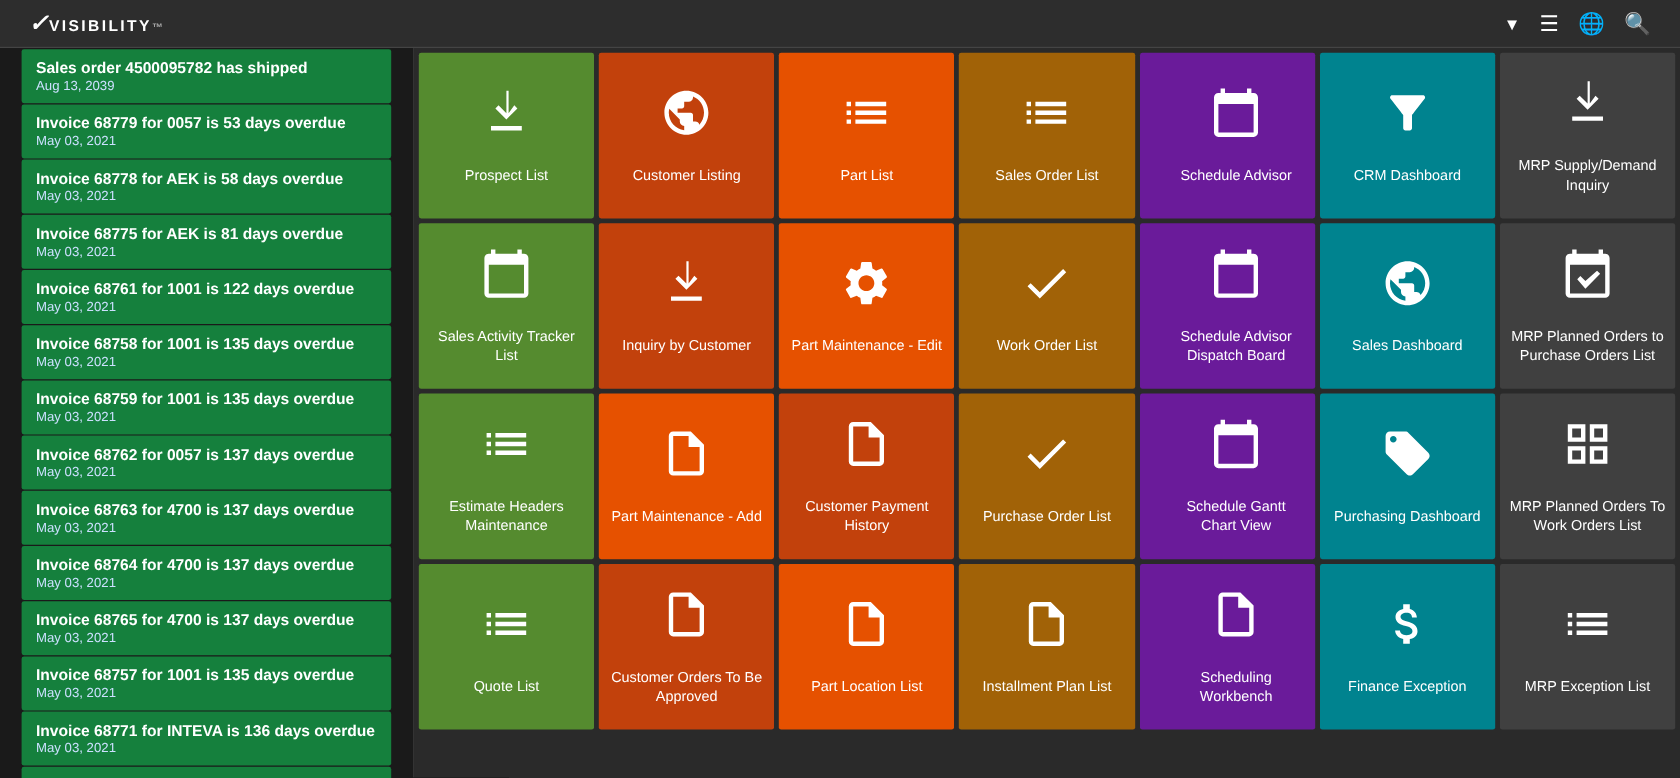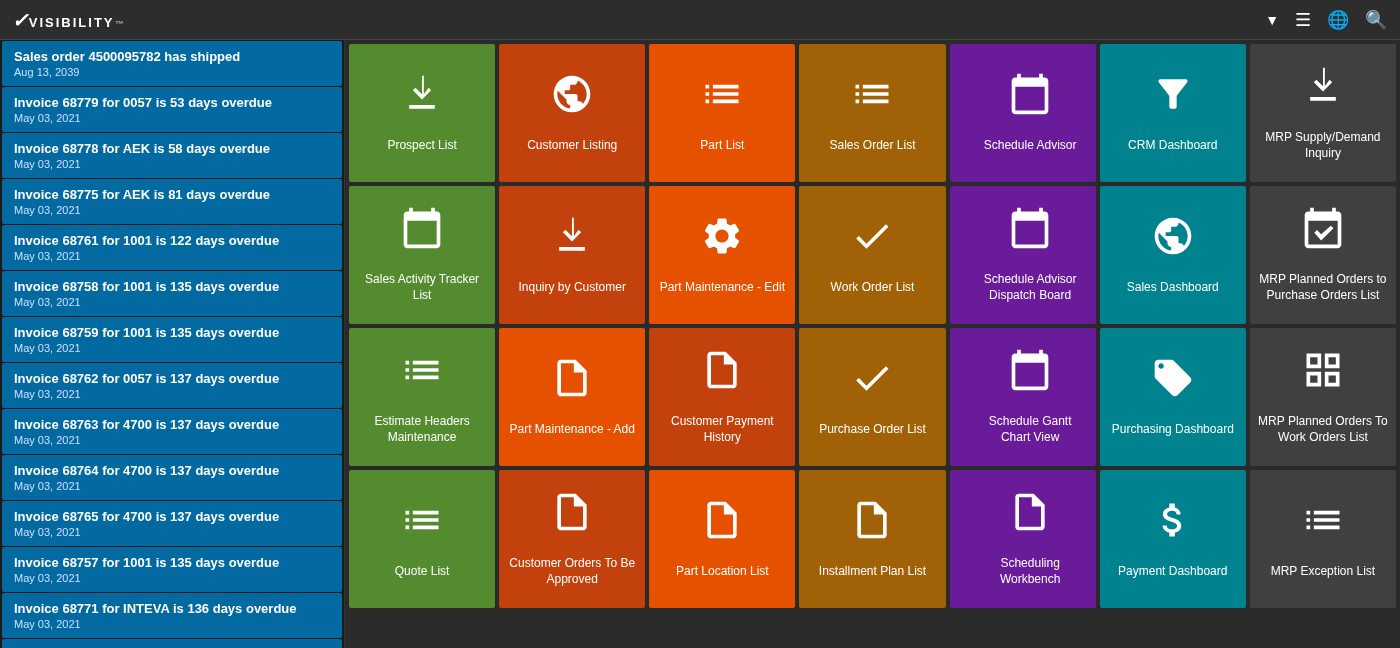--- a/index.html
+++ b/index.html
@@ -4,21 +4,21 @@
   <style>
     * { box-sizing: border-box; margin: 0; padding: 0; }
     body { font-family: 'Segoe UI', Arial, sans-serif; background: #1a1a1a; color: #fff; width: 1400px; height: 648px; overflow: hidden; }
 
     
     .header {
       background: #2d2d2d;
       height: 40px;
       display: flex;
       align-items: center;
-      padding: 0 12px;
+      padding: 0 24px;
       justify-content: space-between;
       border-bottom: 1px solid #444;
     }
     .header-left { display: flex; align-items: center; gap: 10px; }
     .header-right { display: flex; align-items: center; gap: 16px; }
     .admin-btn { background: transparent; border: none; color: #fff; font-size: 14px; cursor: pointer; display: flex; align-items: center; gap: 4px; }
     .header-icon { color: #fff; font-size: 18px; cursor: pointer; }
 
     
     .main-layout { display: flex; height: calc(648px - 40px); }
@@ -28,23 +28,23 @@
       width: 345px;
       background: #1a1a1a;
       overflow-y: auto;
       flex-shrink: 0;
       border-right: 1px solid #333;
     }
     .sidebar::-webkit-scrollbar { width: 6px; }
     .sidebar::-webkit-scrollbar-track { background: #222; }
     .sidebar::-webkit-scrollbar-thumb { background: #555; }
     .sidebar-item {
-      background: #0369a1;
+      background: #15803d;
       padding: 8px 12px;
-      margin: 1px 2px;
+      margin: 1px 18px;
       cursor: pointer;
       border-radius: 2px;
     }
     .sidebar-item-title { font-size: 13px; font-weight: 600; color: #fff; }
     .sidebar-item-date { font-size: 11px; color: #cce0ff; margin-top: 2px; }
 
     
     .grid-area {
       flex: 1;
       background: #2a2a2a;
@@ -321,21 +321,21 @@
         <div class="tile purple">
       <div class="tile-icon"><svg viewBox="0 0 24 24">
               <path d="M14 2H6c-1.1 0-2 .9-2 2v16c0 1.1.9 2 2 2h12c1.1 0 2-.9 2-2V8l-6-6zM6 20V4h7v5h5v11H6z"></path>
             </svg></div>
       <div class="tile-label">Scheduling Workbench</div>
     </div>
         <div class="tile teal">
       <div class="tile-icon"><svg viewBox="0 0 24 24">
               <path d="M11.8 10.9c-2.27-.59-3-1.2-3-2.15 0-1.09 1.01-1.85 2.7-1.85 1.78 0 2.44.85 2.5 2.1h2.21c-.07-1.72-1.12-3.3-3.21-3.81V3h-3v2.16c-1.94.42-3.5 1.68-3.5 3.61 0 2.31 1.91 3.46 4.7 4.13 2.5.6 3 1.48 3 2.41 0 .69-.49 1.79-2.7 1.79-2.06 0-2.87-.92-2.98-2.1h-2.2c.12 2.19 1.76 3.42 3.68 3.83V21h3v-2.15c1.95-.37 3.5-1.5 3.5-3.55 0-2.84-2.43-3.81-4.7-4.4z"></path>
             </svg></div>
-      <div class="tile-label">Payment Dashboard</div>
+      <div class="tile-label">Finance Exception</div>
     </div>
         <div class="tile dark-gray">
       <div class="tile-icon"><svg viewBox="0 0 24 24">
               <path d="M3 13h2v-2H3v2zm0 4h2v-2H3v2zm0-8h2V7H3v2zm4 4h14v-2H7v2zm0 4h14v-2H7v2zM7 7v2h14V7H7z"></path>
             </svg></div>
       <div class="tile-label">MRP Exception List</div>
     </div>
       </div>
   </div>
 

